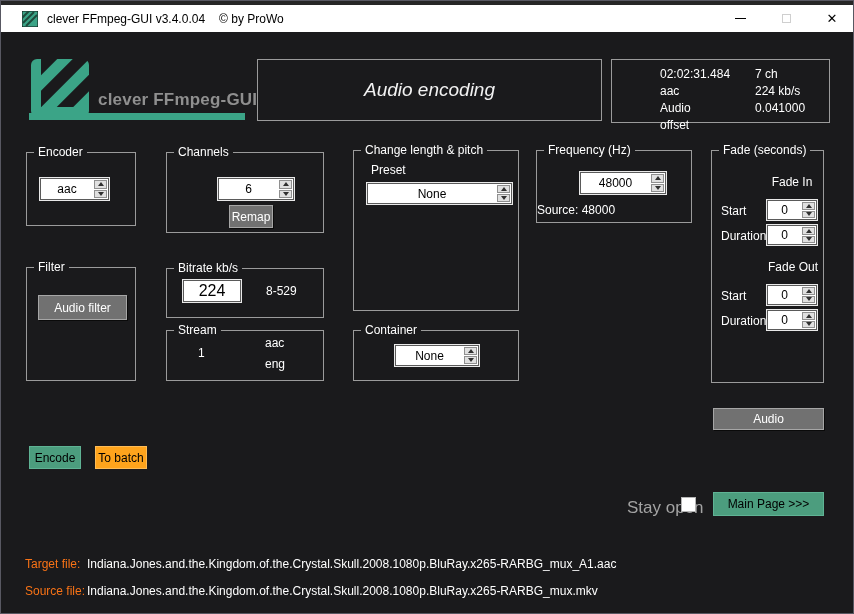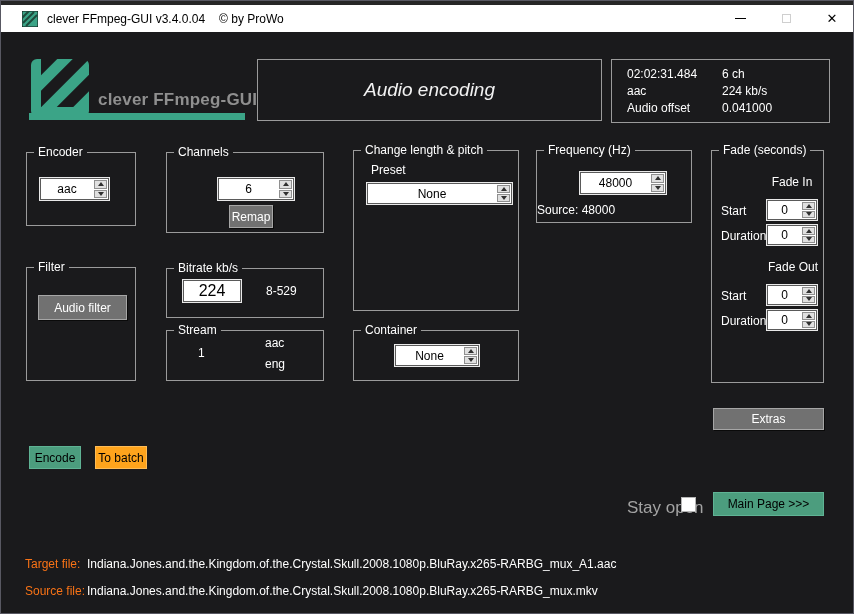--- a/index.html
+++ b/index.html
@@ -36,21 +36,21 @@
     position:absolute; left:256px; top:58px; width:345px; height:62px;
     border:1px solid #9b9b9b; display:flex; align-items:center; justify-content:center;font-style:italic;
   }
   .page-title-box span { font-size:19px; color:#f2f2f2; }
 
   .info-box {
     position:absolute; left:610px; top:58px; width:219px; height:64px;
     border:1px solid #9b9b9b; padding:6px 0 0 15px;
   }
   .info-grid { display:grid; grid-template-columns:95px auto; }
-  .info-grid span { font-size:12px; color:#fff; line-height:17px; }
+  .info-grid span { font-size:12px; color:#fff; line-height:17px;margin-left:33px; }
 
   
   .grp { position:absolute; border:1px solid #9b9b9b; }
   .glabel {
     position:absolute; top:-8px; left:7px; background:#1a1a1c; padding:0 4px;
     font-size:12px; color:#fff; line-height:15px; white-space:nowrap;
   }
   .grp-encoder   { left:25px;  top:151px; width:110px; height:74px; }
   .grp-channels  { left:165px; top:151px; width:158px; height:81px; }
   .grp-filter    { left:25px;  top:266px; width:110px; height:114px; }
@@ -137,21 +137,21 @@
   <span class="logo-text">clever FFmpeg-GUI</span>
   <div class="logo-bar"></div>
 
   <div class="page-title-box">
     <span>Audio encoding</span>
   </div>
 
   <div class="info-box">
     <div class="info-grid">
       <span>02:02:31.484</span>
-      <span>6 ch</span>
+      <span>7 ch</span>
       <span>aac</span>
       <span>224 kb/s</span>
       <span>Audio offset</span>
       <span>0.041000</span>
     </div>
   </div>
 
   <div class="grp grp-encoder">
     <span class="glabel">Encoder</span>
     <div class="spinner" style="left:13px; top:25px; width:69px; height:22px;">
@@ -301,21 +301,21 @@
         <span class="spin-btn">
             <span class="tri-up"></span>
           </span>
         <span class="spin-btn">
             <span class="tri-down"></span>
           </span>
       </span>
     </div>
   </div>
 
-  <div class="btn btn-gray" style="left:712px; top:407px; width:111px; height:22px;">Extras</div>
+  <div class="btn btn-gray" style="left:712px; top:407px; width:111px; height:22px;">Audio</div>
   <div class="btn btn-green" style="left:28px; top:445px; width:52px; height:23px;">Encode</div>
   <div class="btn btn-orange" style="left:94px; top:445px; width:52px; height:23px;">To batch</div>
 
   <span class="stay-open-label">Stay open</span>
   <div class="checkbox"></div>
   <div class="btn btn-green" style="left:712px; top:491px; width:111px; height:24px;">Main Page &gt;&gt;&gt;</div>
 
   <span class="file-label" style="left:24px; top:556px;">Target file:</span>
   <span class="file-value" style="left:86px; top:556px;">Indiana.Jones.and.the.Kingdom.of.the.Crystal.Skull.2008.1080p.BluRay.x265-RARBG_mux_A1.aac</span>
   <span class="file-label" style="left:24px; top:583px;">Source file:</span>

